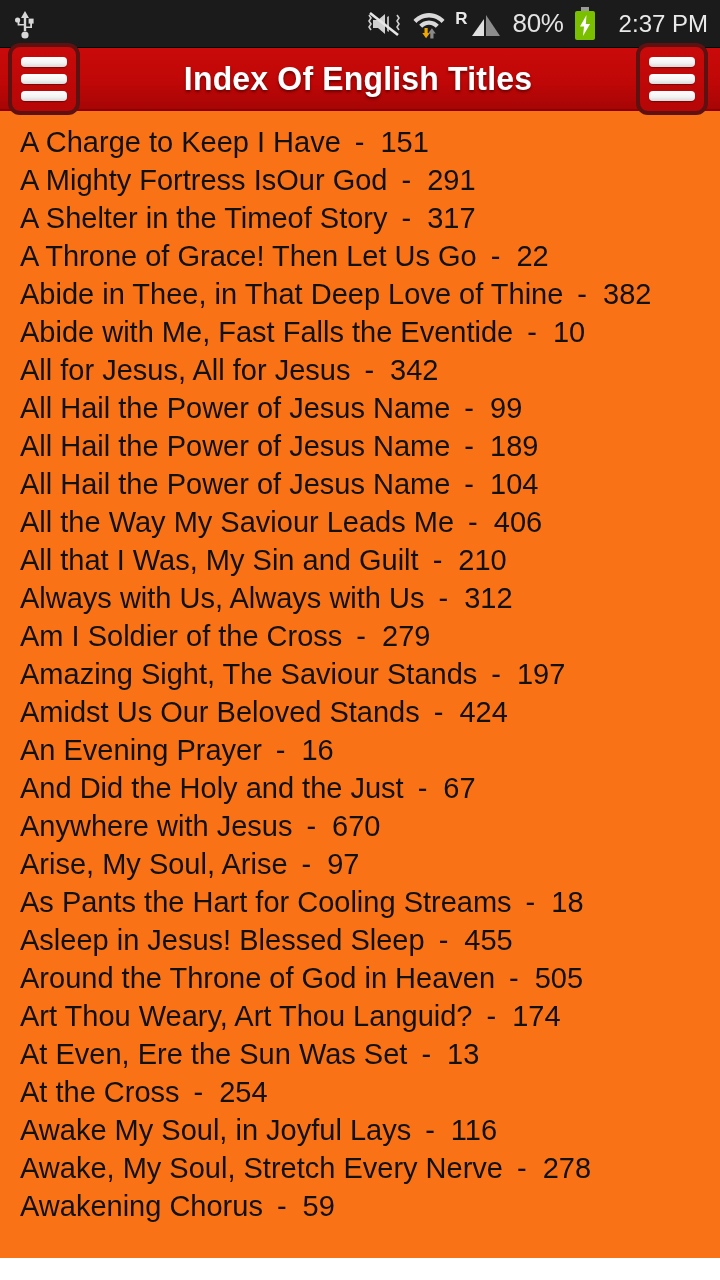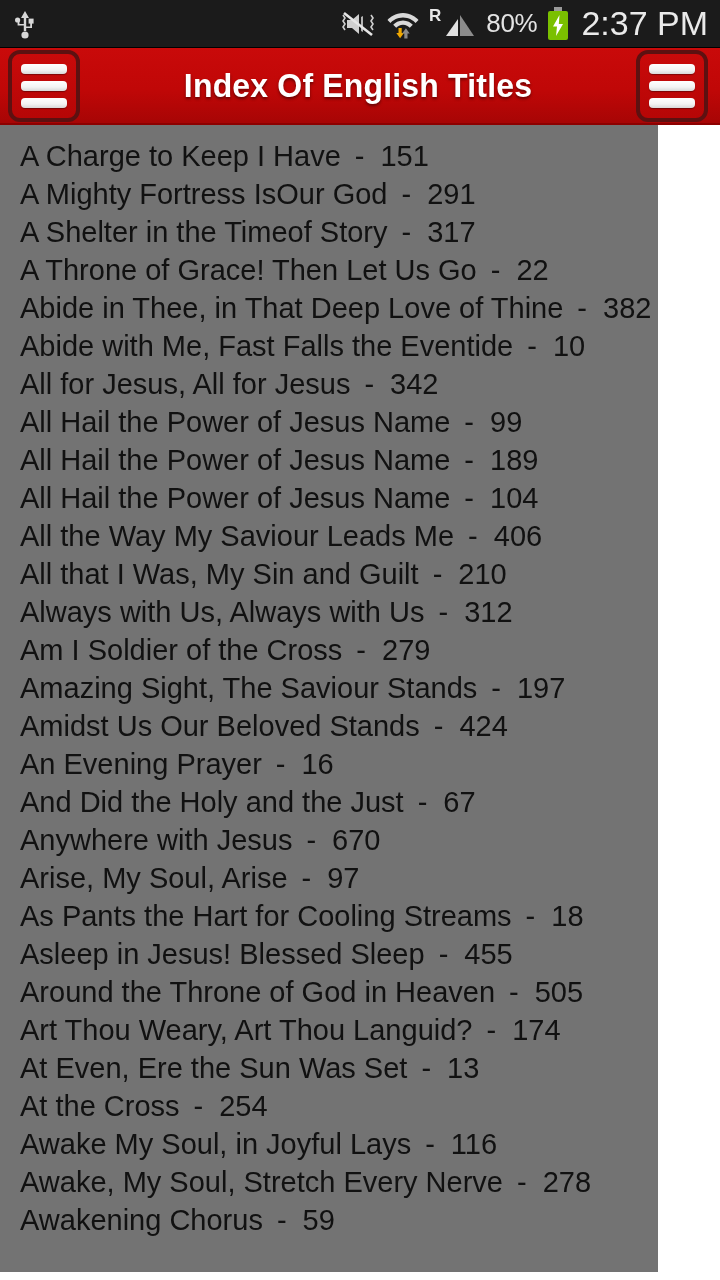--- a/index.html
+++ b/index.html
@@ -20,26 +20,26 @@
     border-bottom:1px solid #000;
   }
   .sb-left{ display:flex; align-items:center; gap:10px; }
   .sb-right{ margin-left:auto; display:flex; align-items:center; gap:9px; }
   .sb-icon{ display:block; }
   .sb-roam{
     color:#e8e8e8; font-size:17px; font-weight:700;
     align-self:flex-start; margin-top:2px; margin-right:-5px;
   }
   .sb-pct{ color:#e3e3e3; font-size:26px; letter-spacing:-.3px;text-align:center; }
-  .sb-time{ color:#eaeaea; font-size:34px; letter-spacing:0px; margin-left:2px; }
+  .sb-time{ color:#eaeaea; font-size:24px; letter-spacing:0px; margin-left:13px; }
 
   
   .appbar{
     position:relative;
-    height:77px; width:720px;
+    height:63px; width:720px;
     background:linear-gradient(180deg,#c90a0a 0%,#c00707 55%,#a70505 100%);
     display:flex; align-items:center;
     border-bottom:2px solid #8d0000;
   }
   .hamburger{
     width:72px; height:72px;
     border:4px solid #5d1111;
     border-radius:12px;
     background:linear-gradient(180deg,#c90a0a 0%,#b60606 100%);
     display:flex; flex-direction:column;
@@ -63,23 +63,23 @@
     font-size:34px;
     font-weight:700;
     letter-spacing:.2px;
     text-shadow:0 2px 3px rgba(0,0,0,.45);
     white-space:nowrap;
     transform:scaleX(.94);
   }
 
   
   .list{
-    width:658px;
+    width:720px;
     height:1147px;
-    background:#737373;
+    background:#f97316;
     padding-top:12px;
     overflow:hidden;
   }
   .row{
     height:38px;
     line-height:38px;
     padding-left:20px;
     color:#111111;
     font-size:29px;
     white-space:nowrap;

